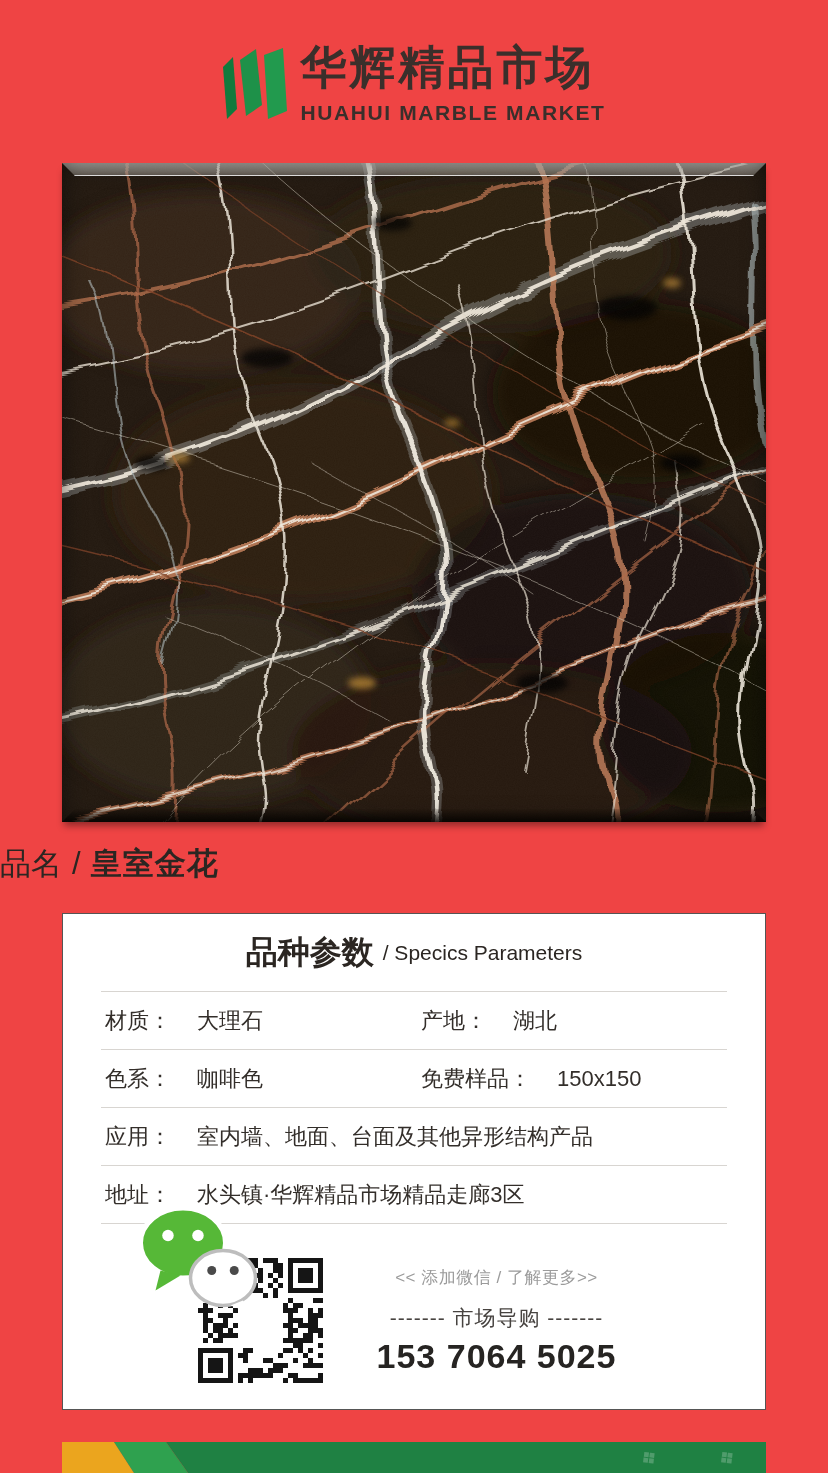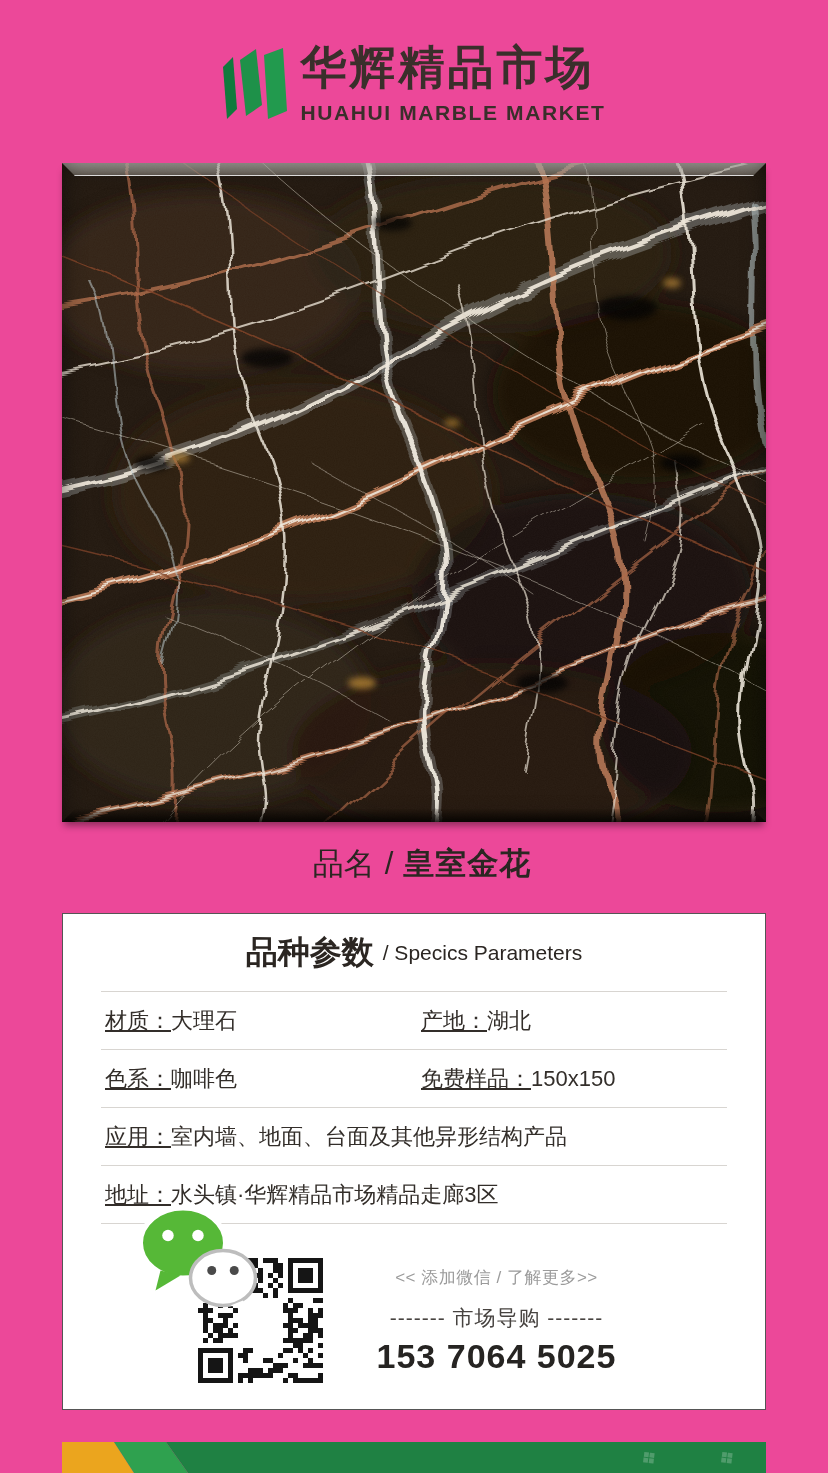--- a/index.html
+++ b/index.html
@@ -1,18 +1,18 @@
 <!DOCTYPE html>
 <html><head>
 <meta charset="utf-8">
 <style>
   * { margin:0; padding:0; box-sizing:border-box; }
   html,body { background:#ffffff; }
   body { font-family:"Liberation Sans", sans-serif; color:#2f2a27; }
-  .page { position:relative; width:828px; height:1473px; background:#ec4899; overflow:hidden; }
+  .page { position:relative; width:828px; height:1473px; background:#ef4444; overflow:hidden; }
 
   
   .logo-block { display:flex; justify-content:center; align-items:center; gap:14px; margin-top:36px; height:96px; }
   .logo-icon { width:64px; height:78px; flex:0 0 auto; }
   .logo-text { display:flex; flex-direction:column; align-items:flex-start; }
   .logo-cn { font-size:46px; font-weight:bold; letter-spacing:3px; color:#3a2f2b; line-height:1.05; }
   .logo-en { font-size:21px; font-weight:bold; letter-spacing:1.6px; color:#3a2f2b; margin-top:9px; }
 
   
   .marble { position:absolute; left:62px; top:163px; width:704px; height:659px;
@@ -21,36 +21,36 @@
   .bevel-top { position:absolute; left:0; top:0; width:100%; height:13px;
     background:linear-gradient(180deg, rgba(240,238,232,.70), rgba(185,180,172,.42));
     border-bottom:1px solid rgba(255,255,255,.75);
     clip-path:polygon(0 0, 100% 0, calc(100% - 13px) 100%, 13px 100%); }
   .bevel-bottom { position:absolute; left:0; bottom:0; width:100%; height:13px;
     background:linear-gradient(180deg, rgba(30,18,10,.15), rgba(4,2,0,.8));
     clip-path:polygon(13px 0, calc(100% - 13px) 0, 100% 100%, 0 100%); }
   .marble .vignette { position:absolute; inset:0; box-shadow:inset 0 0 22px rgba(0,0,0,.5); pointer-events:none; }
 
   
-  .product-title { position:absolute; top:843px; left:0; width:100%; text-align:center; font-size:31px; color:#2b2622;padding-left:16px; }
+  .product-title { position:absolute; top:843px; left:0; width:100%; text-align:left; font-size:31px; color:#2b2622; }
   .product-title .sep { margin:0 10px; font-weight:400; color:#2b2622; }
   .product-title .name { font-weight:bold; letter-spacing:1px; }
 
   
   .params-box { position:absolute; left:62px; top:913px; width:704px; height:497px;
     border:1px solid #555; background:#fff; }
   .params-header { height:77px; display:flex; align-items:center; justify-content:center; }
   .params-title-cn { font-size:32px; font-weight:bold; color:#2b2622; }
   .params-title-en { font-size:21px; color:#2b2622; margin-left:9px; }
   .divider { height:1px; background:#d8d5d1; margin:0 38px; }
   .spec-row { height:57px; display:flex; align-items:center; padding:0 42px; font-size:22px; color:#332e2a; }
   .spec-cell { display:flex; align-items:baseline; }
   .spec-cell.left { width:316px; flex:0 0 auto; }
-  .spec-label { white-space:nowrap;text-decoration:underline; }
-  .spec-value { white-space:nowrap; }
+  .spec-label { white-space:nowrap; }
+  .spec-value { white-space:nowrap;margin-left:26px; }
 
   
   .contact-row { margin-top:34px; display:flex; justify-content:center; align-items:center; gap:40px; }
   .qr-wrap { position:relative; width:125px; height:125px; background:#fff; flex:0 0 auto; }
   .qr-wrap svg { position:absolute; inset:0; width:100%; height:100%; }
   .wechat-logo { position:absolute; left:50%; top:50%; width:50px; height:44px; transform:translate(-50%,-50%); }
   .contact-text { width:268px; text-align:center; }
   .wechat-hint { font-size:17px; color:#9b9b9b; letter-spacing:.5px; }
   .guide-label { font-size:21px; color:#474340; margin-top:15px; letter-spacing:1px; }
   .phone-number { font-size:34px; font-weight:bold; color:#262422; letter-spacing:1px; margin-top:5px; }

